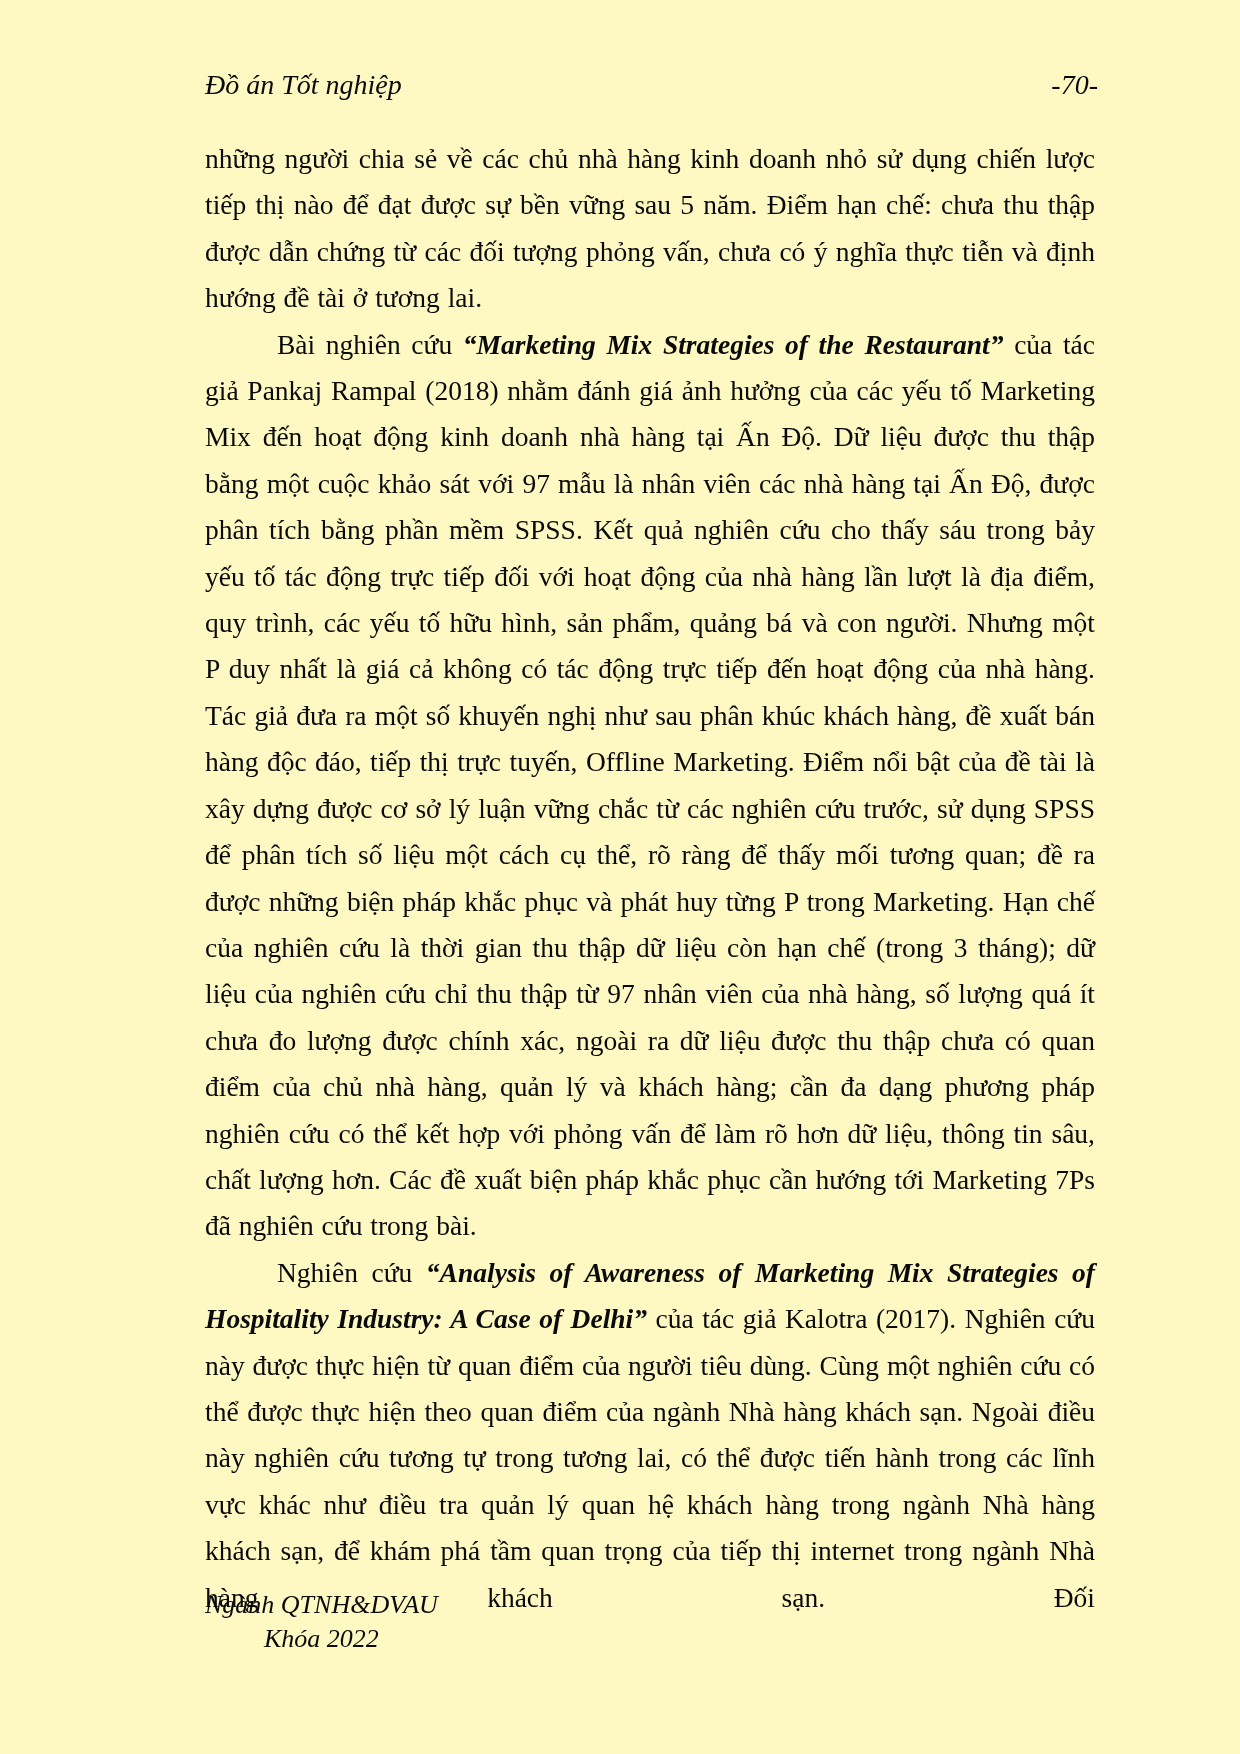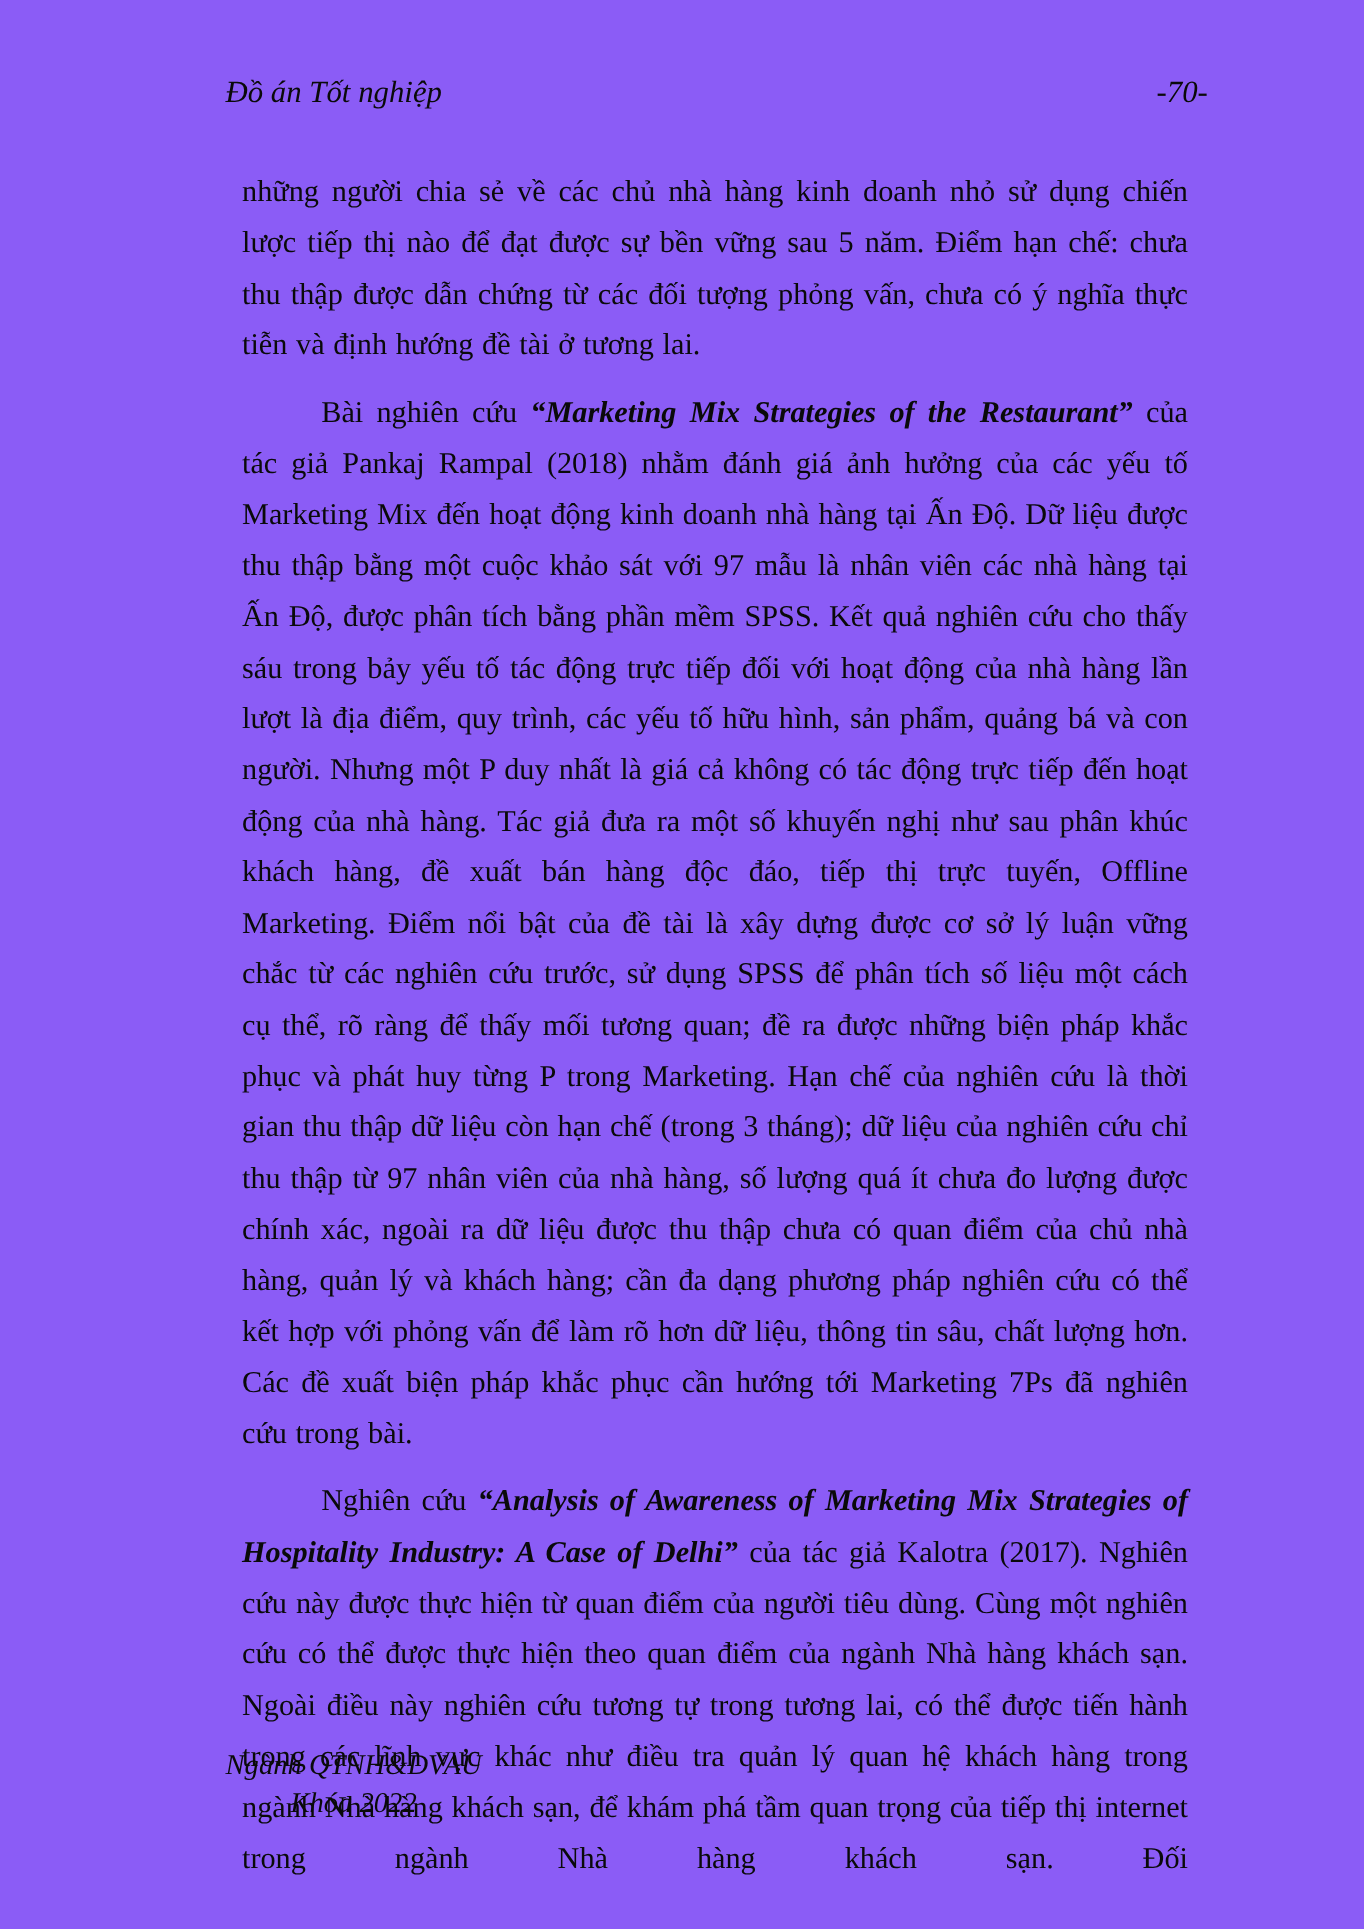--- a/index.html
+++ b/index.html
@@ -1,21 +1,21 @@
 <!DOCTYPE html>
 <html lang="vi"><head>
 <meta charset="utf-8">
 <style>
   html, body { margin: 0; padding: 0; background: #888; }
   .page {
     position: relative;
     width: 1240px;
     height: 1754px;
     margin: 0 auto;
-    background: #8b5cf6;
+    background: #fef9c3;
     font-family: "Liberation Serif", "DejaVu Serif", serif;
     color: #0a0a0a;
     overflow: hidden;
   }
   .running-header {
     position: absolute;
     left: 205px;
     right: 142px;
     top: 68px;
     display: flex;
@@ -25,21 +25,21 @@
     font-size: 28px;
     line-height: 34px;
   }
   .doc-body {
     position: absolute;
     left: 205px;
     width: 890px;
     top: 136px;
   }
   .doc-body p.para {
-    margin: 15px;
+    margin: 0;
     font-size: 27.5px;
     line-height: 46.4px;
     text-align: justify;
     word-spacing: 1px;
   }
   .doc-body p.para.indent { text-indent: 72px; }
   .doc-body p.para.jlast { text-align-last: justify; }
   .doc-body .bi { font-weight: bold; font-style: italic; }
   .page-footer {
     position: absolute;

